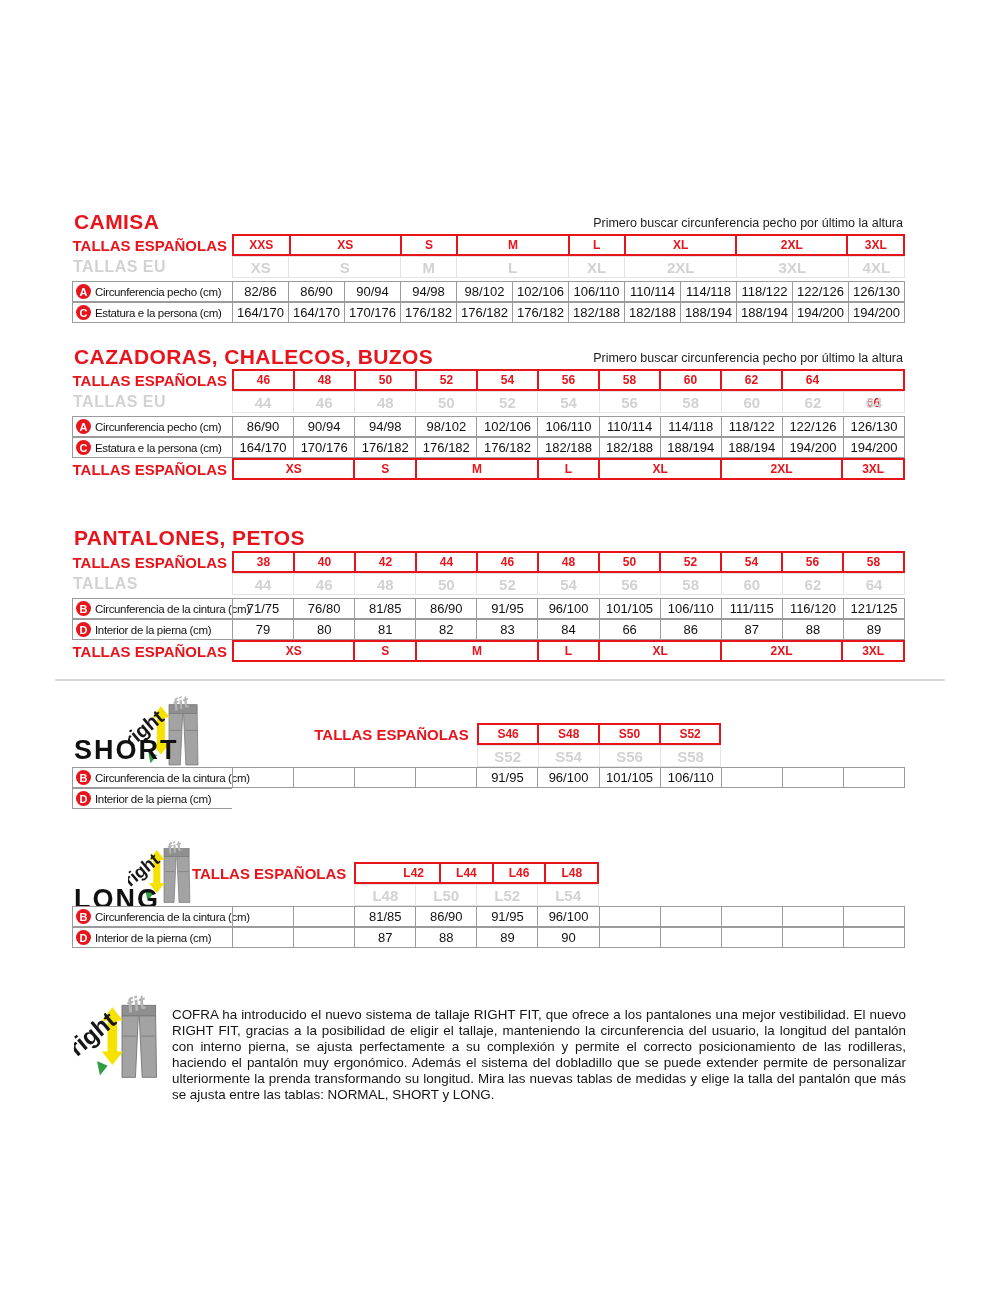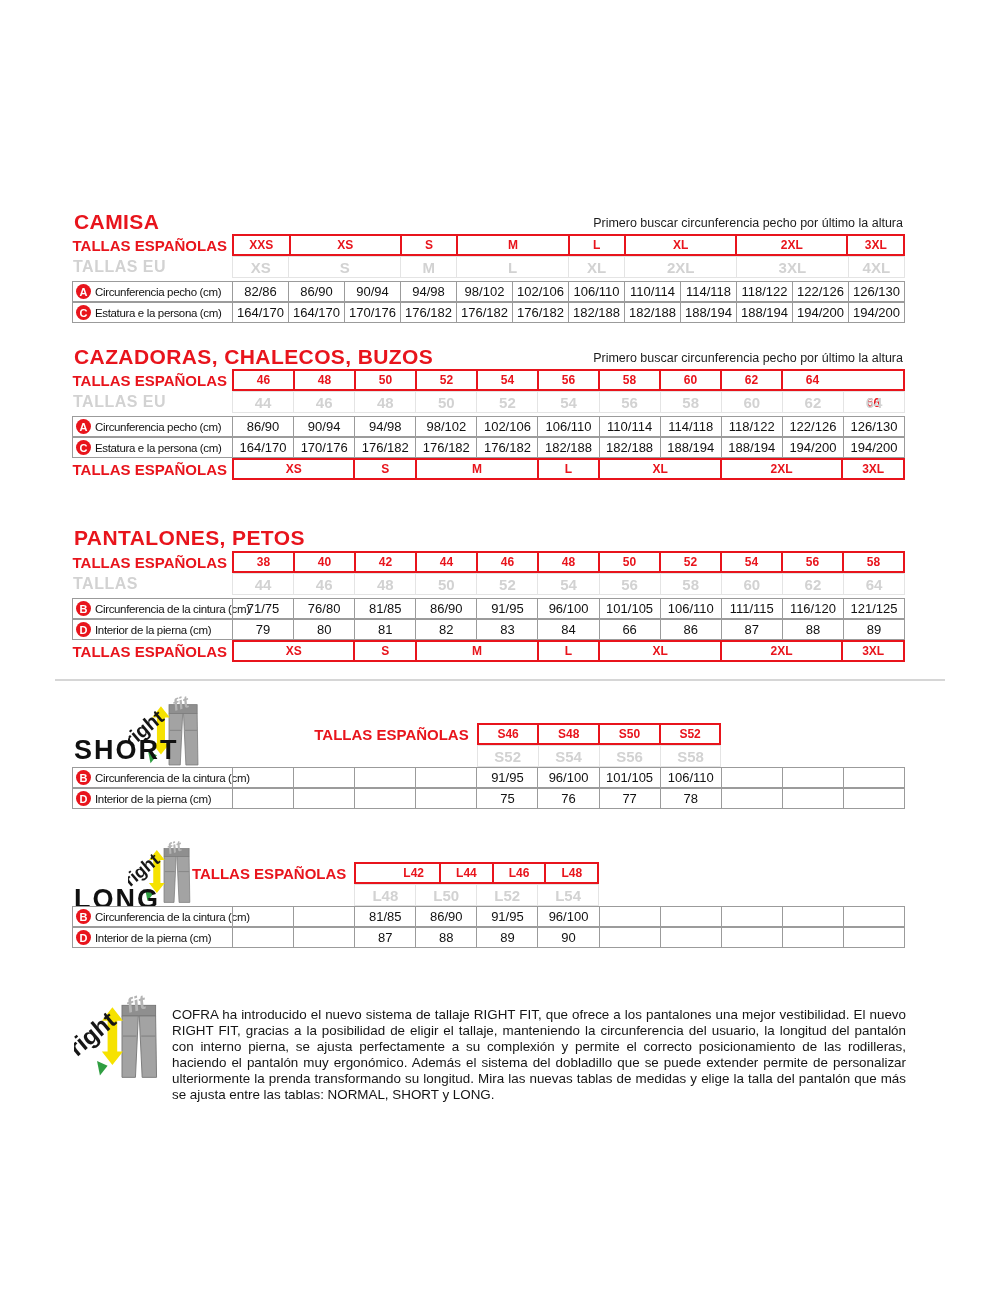--- a/index.html
+++ b/index.html
@@ -404,35 +404,20 @@
               <div class="cell data" style="flex-grow: 1;"></div>
               <div class="cell data" style="flex-grow: 1;"></div>
             </div>
           </div>
         </div>
         <div class="trow data">
           <div class="rlabel boxed">
             <span class="circ">D</span>
             <span class="rlabel-text data">Interior de la pierna (cm)</span>
           </div>
-          <div class="colsarea">
-            <div class="grp data" style="width: 673px;">
-              <div class="cell data first" style="flex-grow: 1;"></div>
-              <div class="cell data" style="flex-grow: 1;"></div>
-              <div class="cell data" style="flex-grow: 1;"></div>
-              <div class="cell data" style="flex-grow: 1;"></div>
-              <div class="cell data" style="flex-grow: 1;">75</div>
-              <div class="cell data" style="flex-grow: 1;">76</div>
-              <div class="cell data" style="flex-grow: 1;">77</div>
-              <div class="cell data" style="flex-grow: 1;">78</div>
-              <div class="cell data" style="flex-grow: 1;"></div>
-              <div class="cell data" style="flex-grow: 1;"></div>
-              <div class="cell data" style="flex-grow: 1;"></div>
-            </div>
-          </div>
         </div>
       </div>
   </div>
 
   <div class="sec" style="top:840px;height:115px;">
     <div class="logo-mount" style="left:56px;top:0px;"><svg viewBox="0 0 100 92" width="72" height="66">
     <g>
       <rect x="50" y="12" width="35" height="11" fill="#8f8f8f" stroke="#777" stroke-width="1"></rect>
       <polygon points="50,23 67,23 64,87 50,87" fill="#a3a3a3" stroke="#7a7a7a" stroke-width="1"></polygon>
       <polygon points="68,23 85,23 86,87 71,87" fill="#a3a3a3" stroke="#7a7a7a" stroke-width="1"></polygon>

